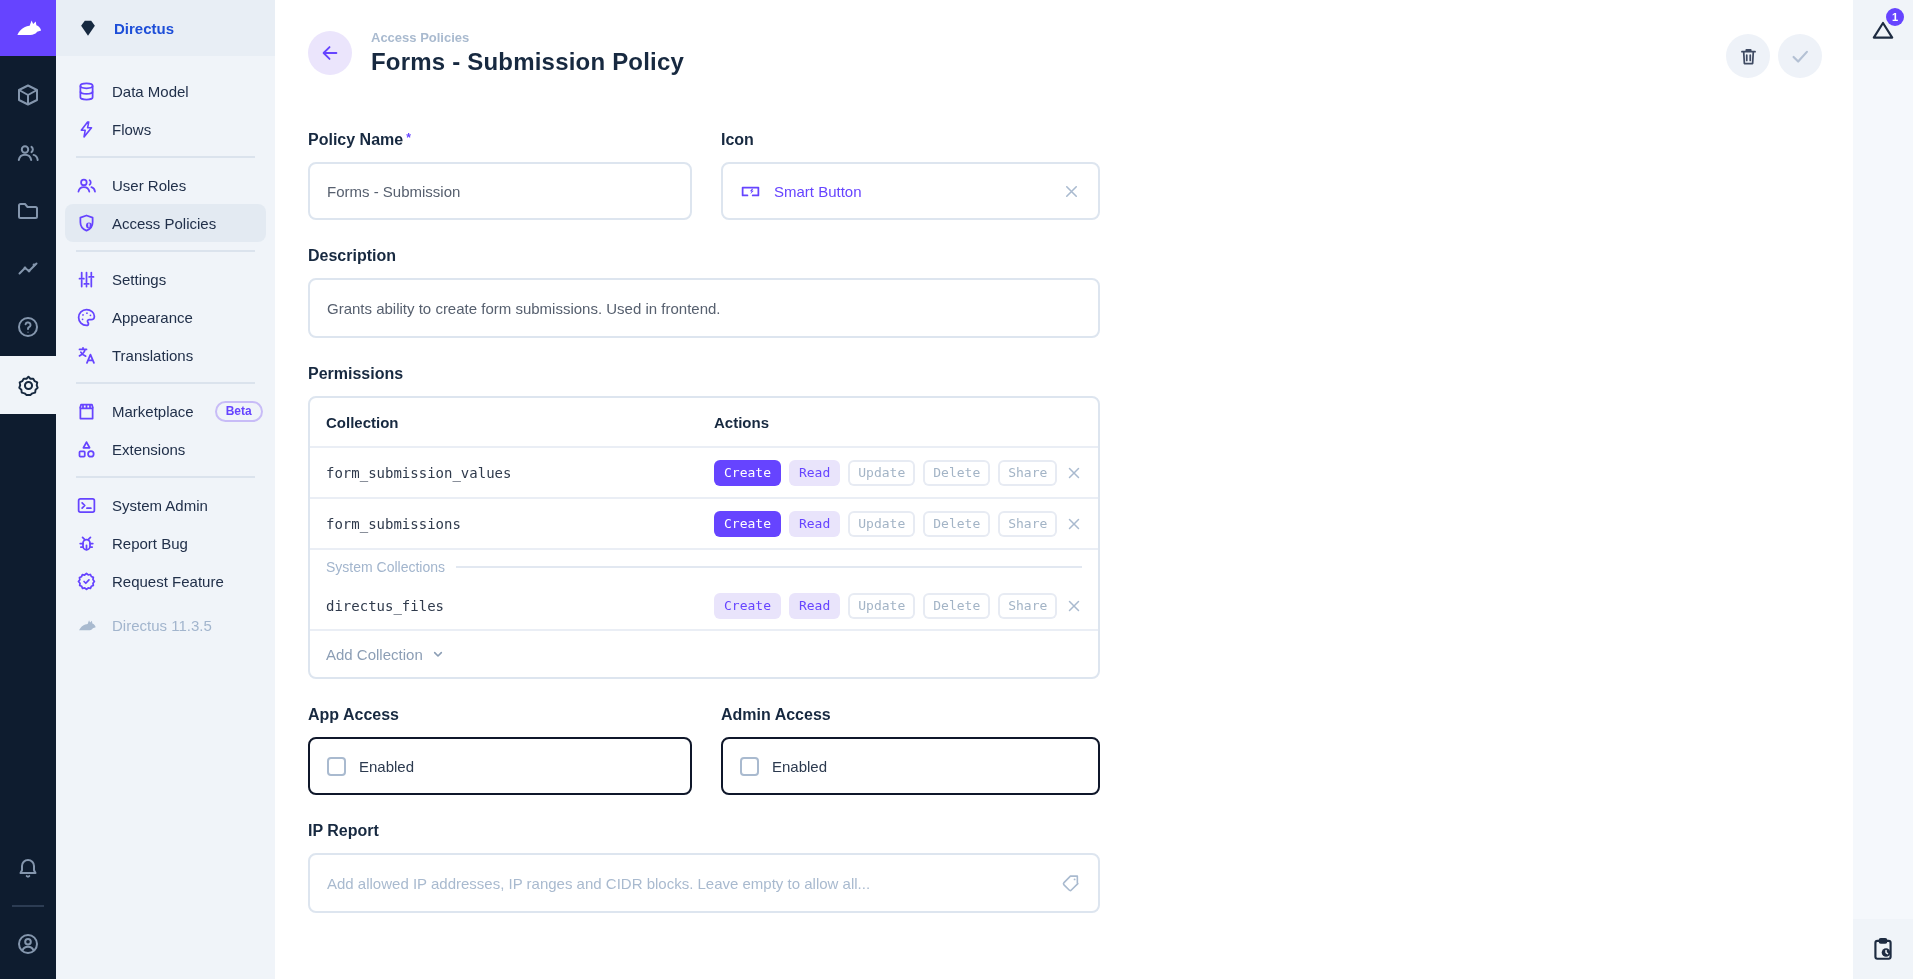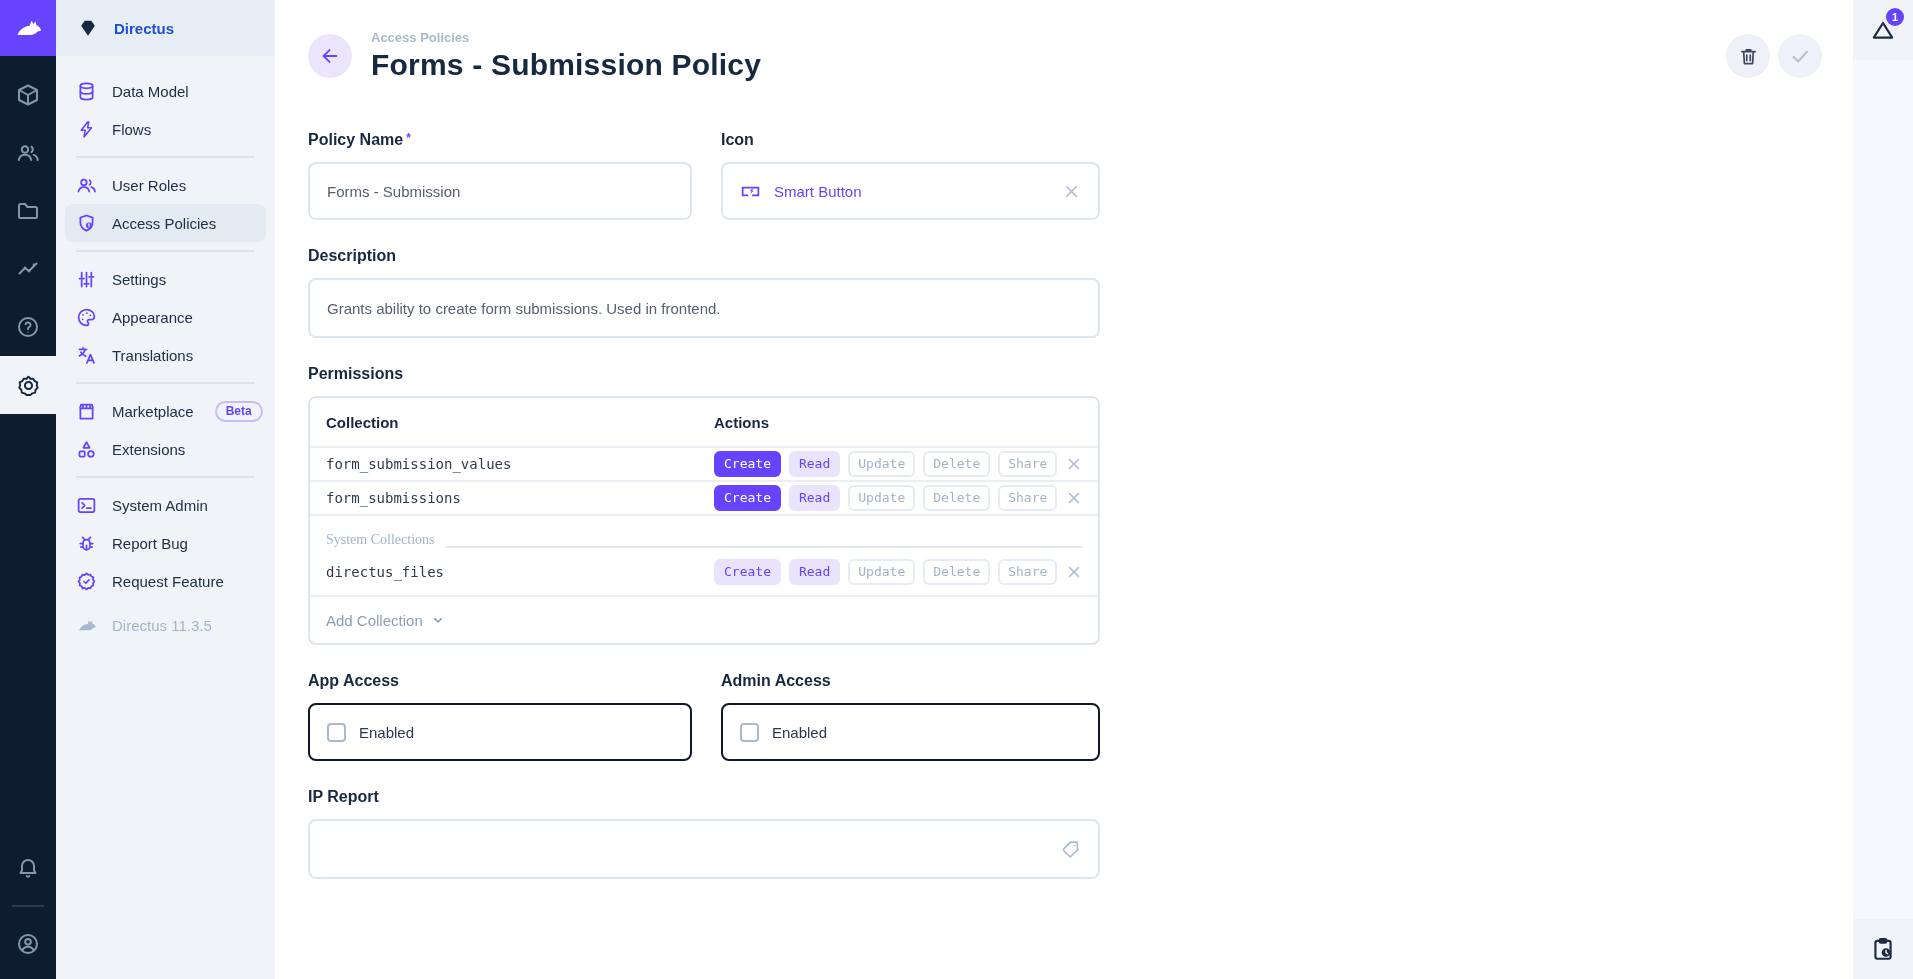--- a/index.html
+++ b/index.html
@@ -60,21 +60,21 @@
 
   
   .main { flex: 1; position: relative; background: #ffffff; overflow: hidden; }
   .page-header { position: absolute; top: 30px; left: 33px; display: flex; align-items: center; }
   .back-btn {
     width: 44px; height: 44px; border-radius: 50%; background: #ebe5fc;
     color: #6644ff; display: grid; place-items: center; cursor: pointer; flex-shrink: 0;
   }
   .titles { margin-left: 19px; }
   .breadcrumb { font-size: 13px; font-weight: 600; color: #a9bacf; margin-bottom: 3px; }
-  .page-title { font-size: 30px; font-weight: 700; color: #172940; letter-spacing: .2px; }
+  .page-title { font-size: 24px; font-weight: 700; color: #172940; letter-spacing: .2px; }
   .header-actions { position: absolute; top: 34px; right: 31px; display: flex; gap: 8px; }
   .action-btn {
     width: 44px; height: 44px; border-radius: 50%; background: #eef2f8;
     display: grid; place-items: center; cursor: pointer;
   }
   .action-btn.trash { color: #3f4b63; }
   .action-btn.disabled { color: #b4c1d4; }
 
   .content { position: absolute; top: 131px; left: 33px; width: 792px; }
   .field-label { font-size: 16px; font-weight: 600; color: #172940; margin-bottom: 13px; }
@@ -88,33 +88,33 @@
   }
   .inputbox .accent-text { color: #6644ff; margin-left: 13px; }
   .clear-x { margin-left: auto; color: #a9bacf; cursor: pointer; }
   .section { margin-top: 27px; }
 
   
   .perm-table { border: 2px solid #dde5ef; border-radius: 8px; background: #fff; overflow: hidden; }
   .pt-row { display: flex; align-items: center; padding: 0 16px; }
   .pt-head { height: 48px; font-size: 15px; font-weight: 600; color: #172940; }
   .pt-col1 { flex: 0 0 388px; }
-  .pt-body-row { height: 34px; border-top: 2px solid #eaeef5; }
+  .pt-body-row { height: 51px; border-top: 2px solid #eaeef5; }
   .mono { font-family: "DejaVu Sans Mono", monospace; }
   .coll-name { font-size: 14px; color: #2f3a4c; }
   .actions-cell { display: flex; align-items: center; gap: 8px; flex: 1; }
   .act {
     font-family: "DejaVu Sans Mono", monospace; font-size: 13px;
     padding: 5px 10px 6px; border-radius: 6px; cursor: pointer; white-space: nowrap;
   }
   .act-full { background: #6644ff; color: #ffffff; }
   .act-custom { background: #e9e4fb; color: #6644ff; }
   .act-none { background: #ffffff; color: #a3b4c6; box-shadow: inset 0 0 0 2px #e7ebf3; }
   .row-x { margin-left: auto; color: #a9bacf; cursor: pointer; display: grid; place-items: center; }
-  .pt-divider-row { height: 35px; border-top: 2px solid #eaeef5; display: flex; align-items: flex-end; padding: 1px 16px; font-family: Liberation Serif, serif; }
+  .pt-divider-row { height: 35px; border-top: 2px solid #eaeef5; display: flex; align-items: center; padding: 1px 16px; }
   .pt-divider-row .dv-label { font-size: 14px; font-weight: 500; color: #a2b5cd; white-space: nowrap; }
   .pt-divider-row .dv-line { flex: 1; height: 2px; background: #e2e8f1; margin-left: 11px; }
   .pt-row.no-border { border-top: none; height: 46px; }
   .pt-add-row {
     height: 48px; border-top: 2px solid #eaeef5; display: flex; align-items: center;
     padding: 0 16px; gap: 7px; font-size: 15px; font-weight: 500; color: #8c9eb5; cursor: pointer;
   }
 
   
   .checkfield {
@@ -513,20 +513,21 @@
         <div class="checkfield">
           <span class="checkbox"></span>
           <span class="check-label">Enabled</span>
         </div>
       </div>
     </div>
 
     <div class="section">
       <div class="field-label">IP Report</div>
       <div class="ip-box">
+        <span class="placeholder">Add allowed IP addresses, IP ranges and CIDR blocks. Leave empty to allow all...</span>
         <span class="tag-icon">
             <svg width="21" height="21" viewBox="0 0 24 24" fill="none" stroke="currentColor" stroke-width="2" stroke-linejoin="round" transform="rotate(90)">
               <path d="M12.6 3.4 20.6 11.4a2 2 0 0 1 0 2.8l-6.4 6.4a2 2 0 0 1-2.8 0l-8-8V4h8.6z" transform="translate(0.5,0.5) scale(0.92)"></path>
               <circle cx="7.3" cy="7.3" r="1.1" fill="currentColor" stroke="none"></circle>
             </svg>
           </span>
       </div>
     </div>
 
   </div>

